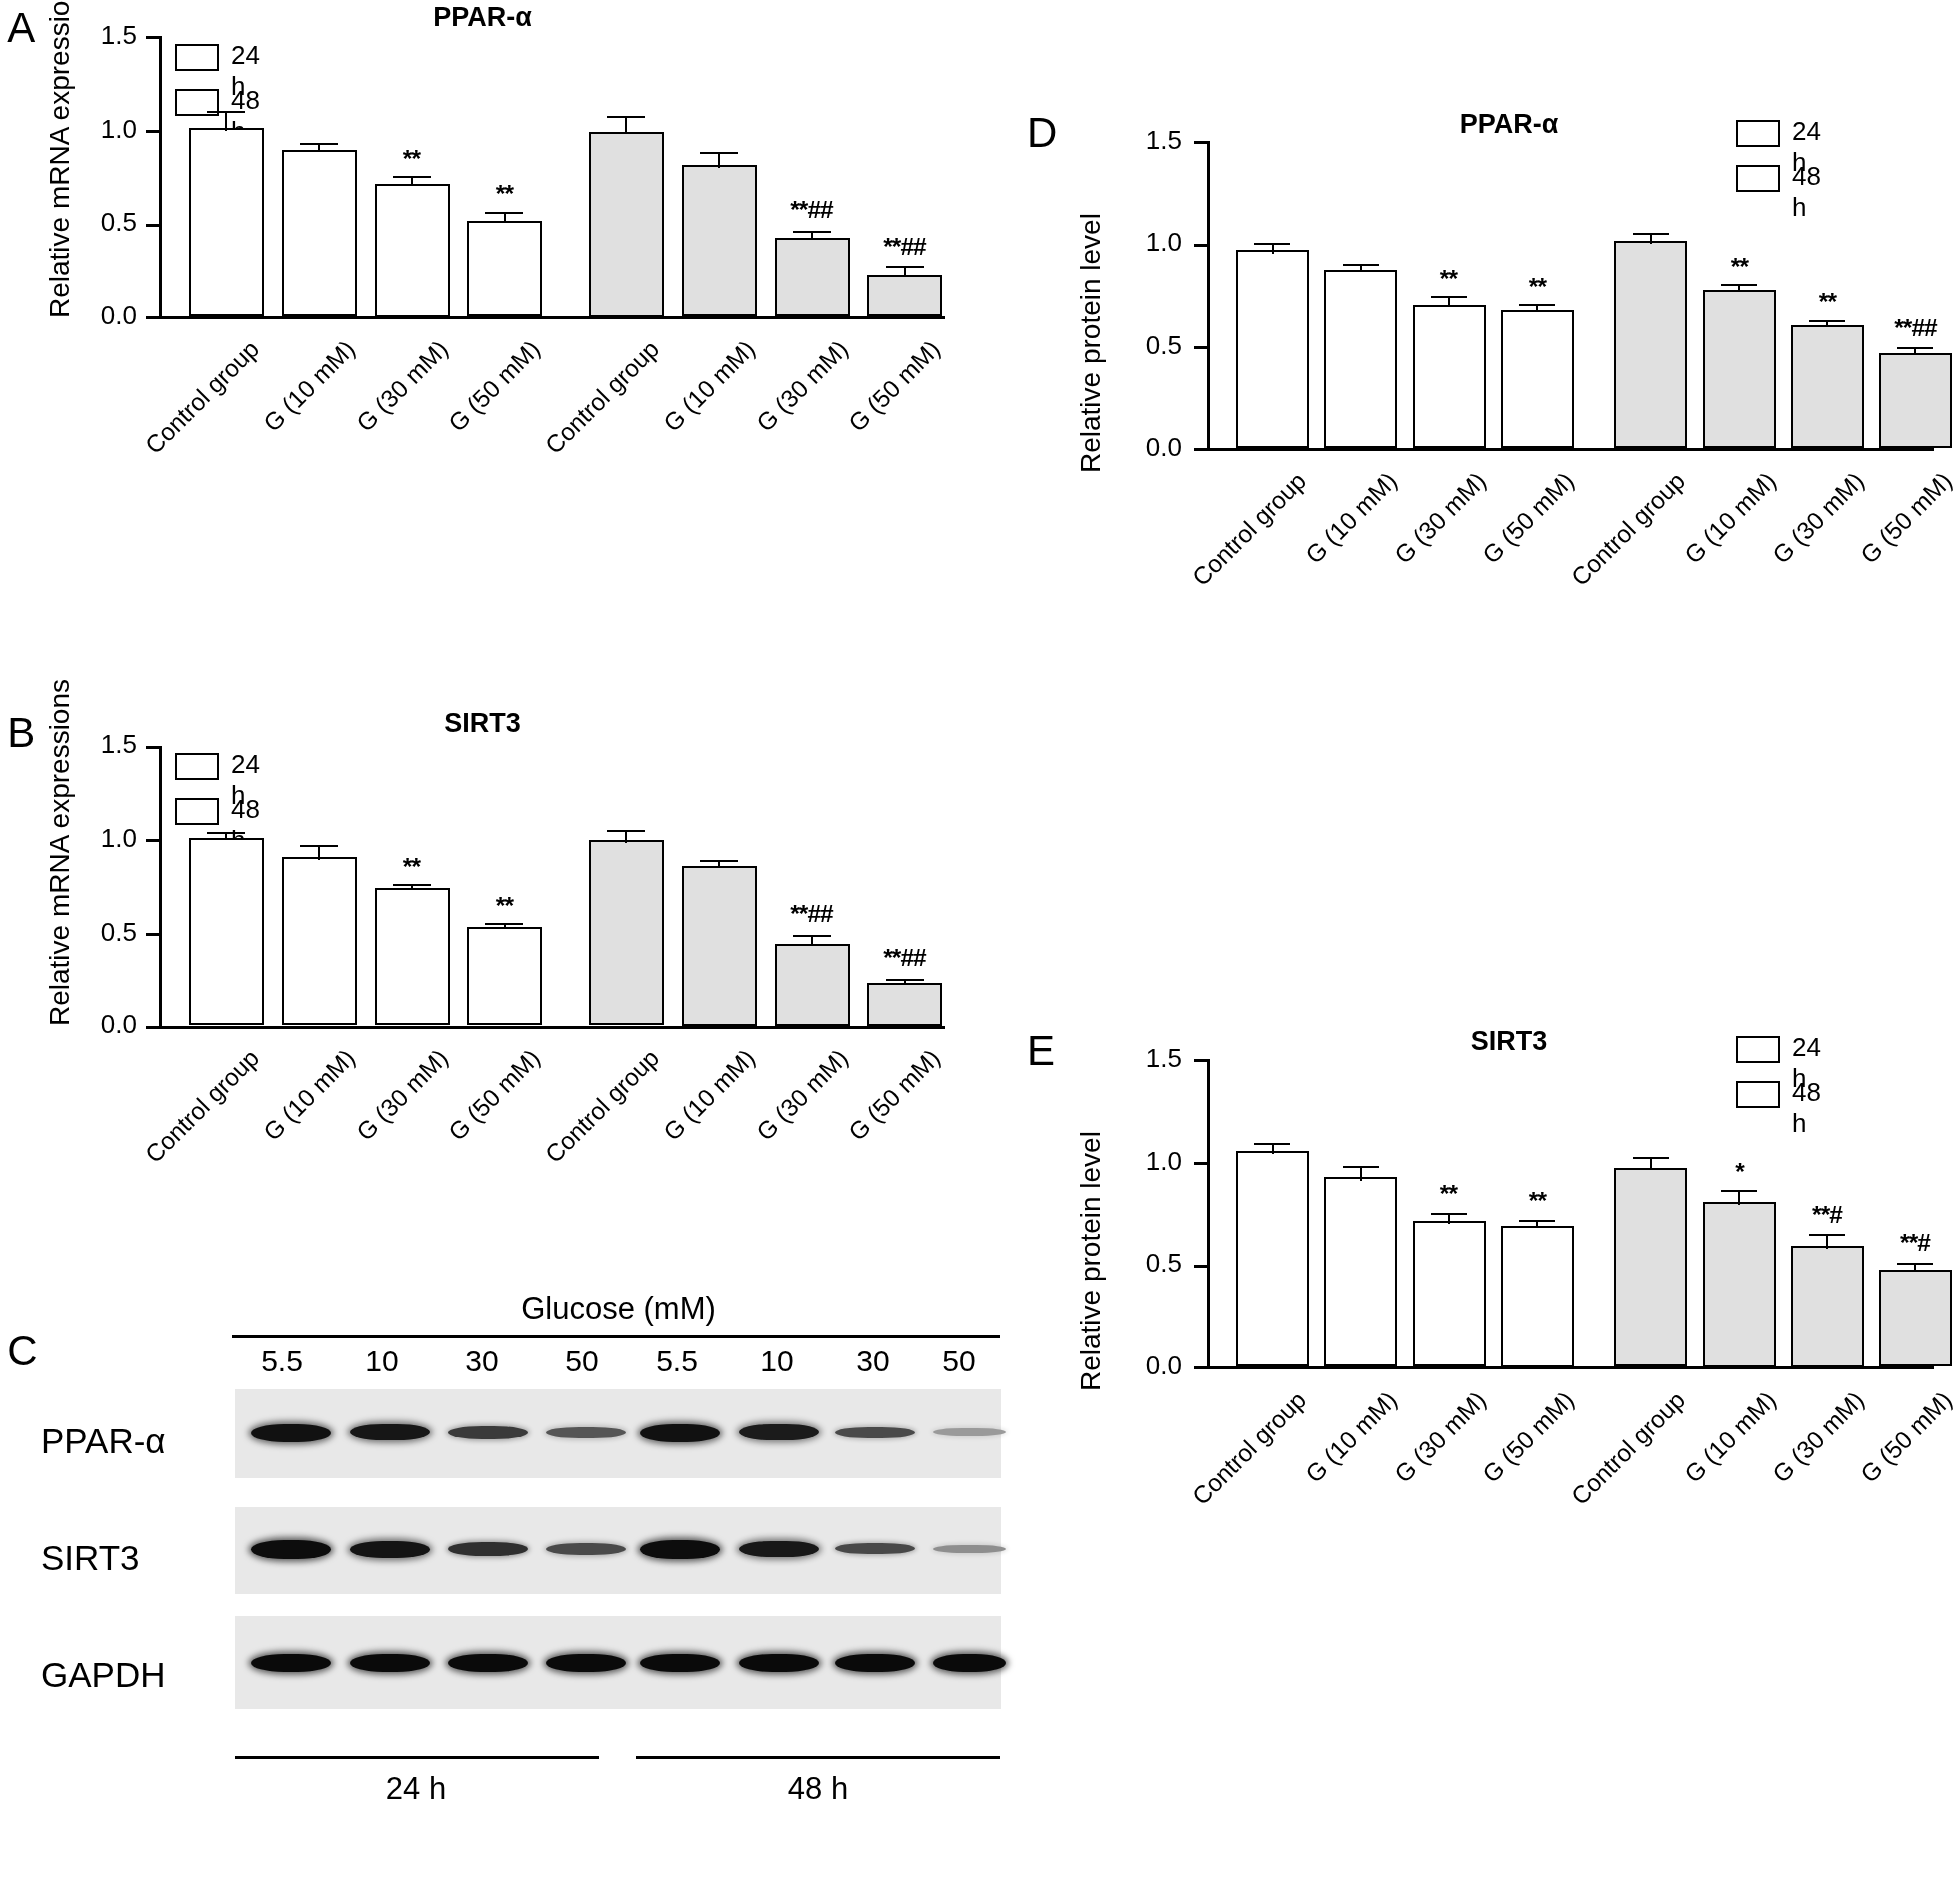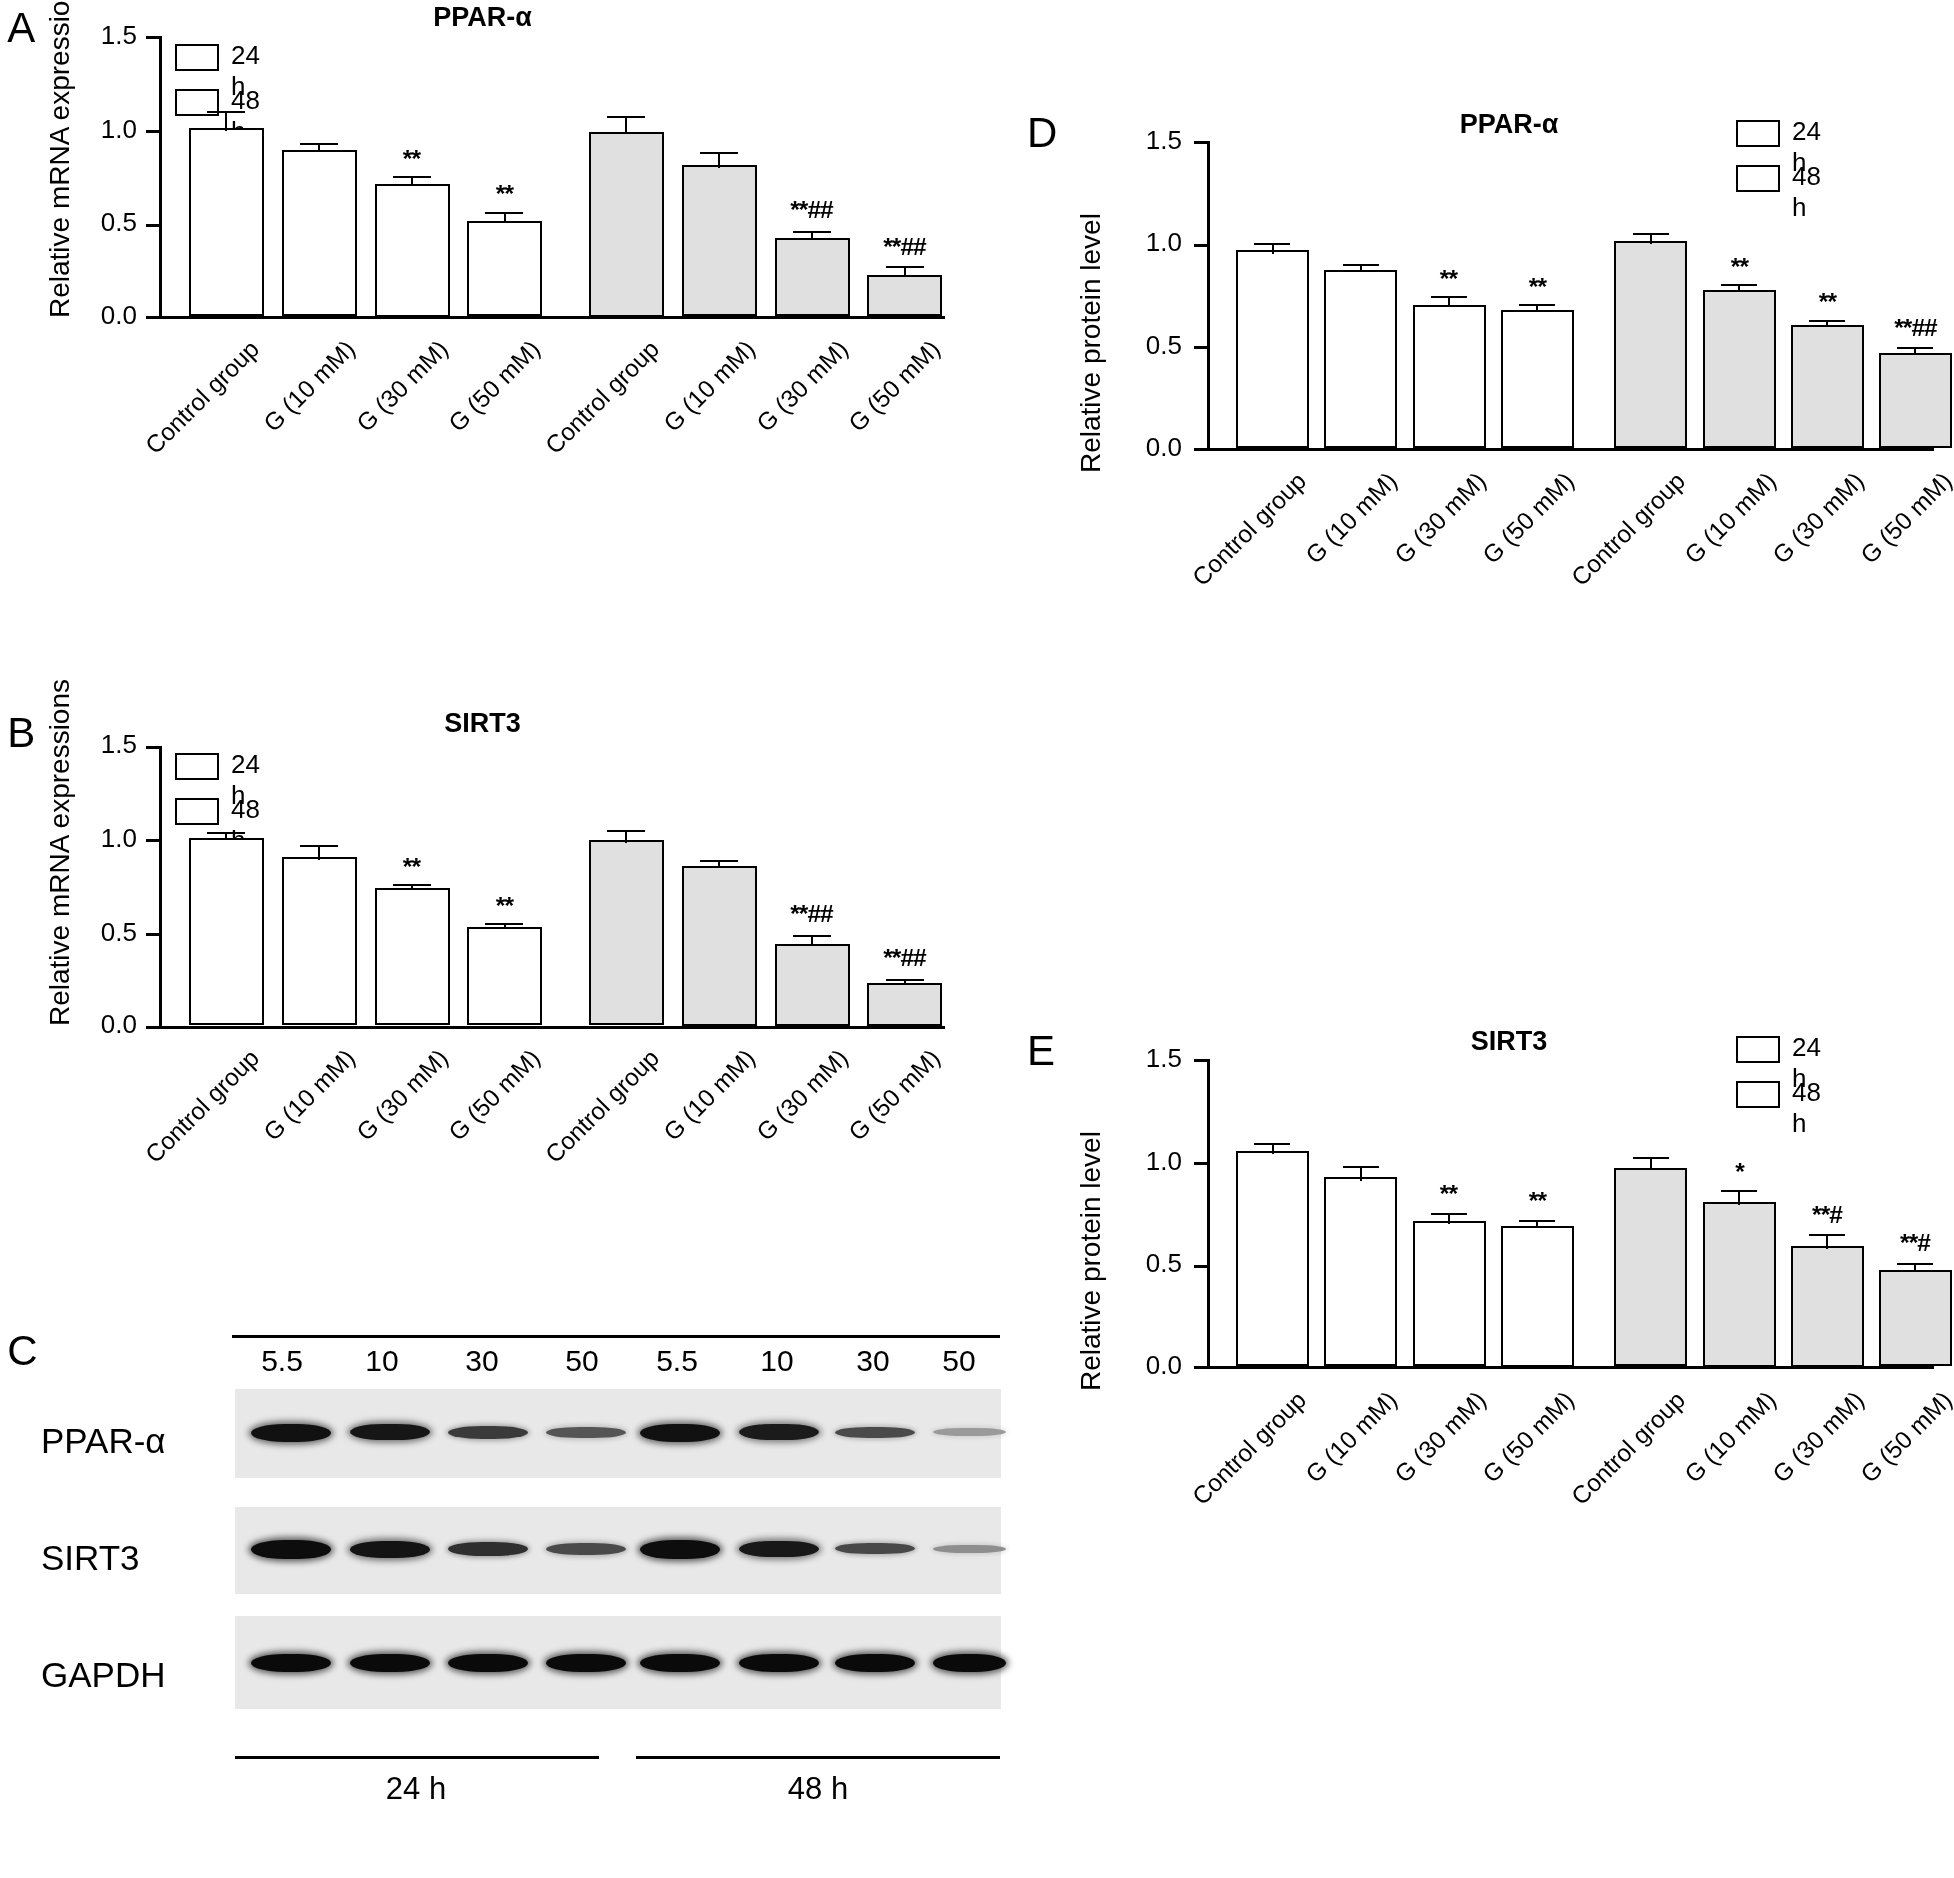--- a/index.html
+++ b/index.html
@@ -183,20 +183,21 @@
   <div class="xlab" style="left:436px;top:362px;width:209px;">Control group</div>
   <div class="xlab" style="left:532px;top:362px;width:209px;">G (10 mM)</div>
   <div class="xlab" style="left:625px;top:362px;width:209px;">G (30 mM)</div>
   <div class="xlab" style="left:717px;top:362px;width:209px;">G (50 mM)</div>
 </div>
 
 <div class="panel" style="left:0;top:1291px;width:1018px;height:587px;">
   <div class="panel-letter" style="left:7.3px;top:36px;">C</div>
 
   <div class="rule" style="left:232px;top:44px;width:768px;"></div>
+  <div class="blot-top-title" style="left:414px;top:0px;width:409px;">Glucose (mM)</div>
 
   <div class="blot-collabel" style="left:232px;top:53px;width:100px;">5.5</div>
   <div class="blot-collabel" style="left:332px;top:53px;width:100px;">10</div>
   <div class="blot-collabel" style="left:432px;top:53px;width:100px;">30</div>
   <div class="blot-collabel" style="left:532px;top:53px;width:100px;">50</div>
   <div class="blot-collabel" style="left:627px;top:53px;width:100px;">5.5</div>
   <div class="blot-collabel" style="left:727px;top:53px;width:100px;">10</div>
   <div class="blot-collabel" style="left:823px;top:53px;width:100px;">30</div>
   <div class="blot-collabel" style="left:909px;top:53px;width:100px;">50</div>
 

